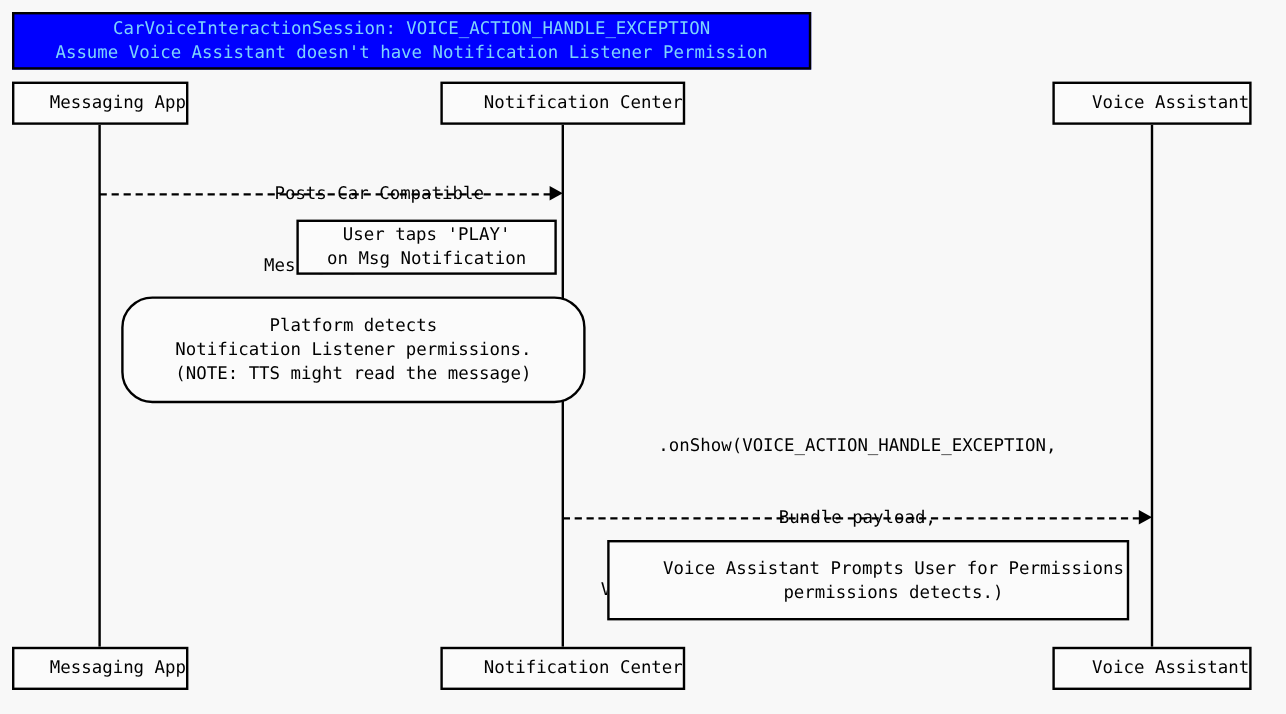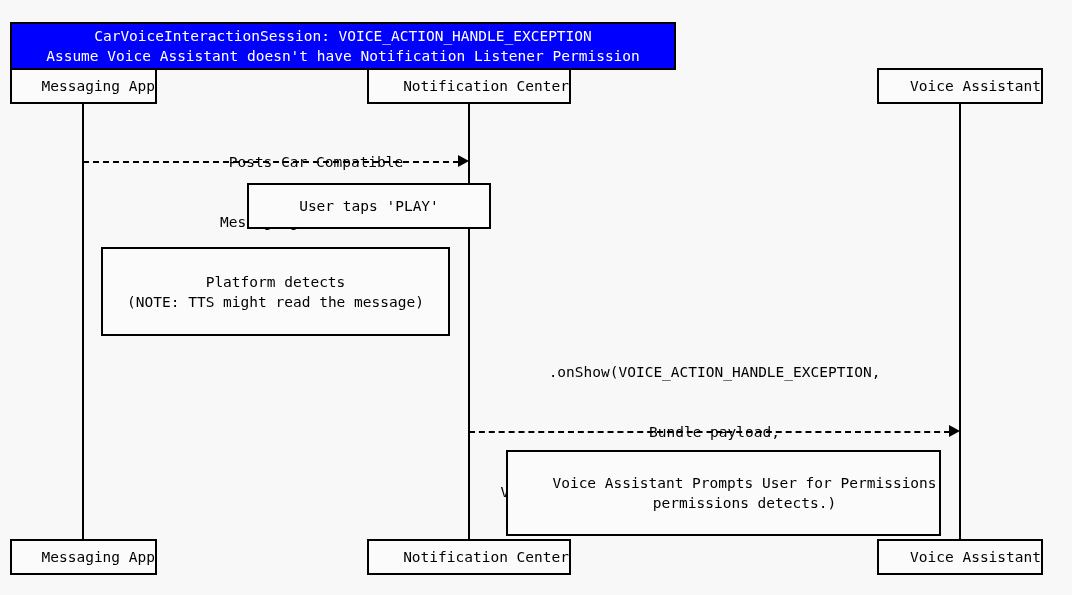--- a/index.html
+++ b/index.html
@@ -15,31 +15,31 @@
   }
   #diagram {
     position: relative;
     width: 1072px;
     height: 595px;
   }
   
   .title-banner {
     position: absolute;
     left: 10px;
-    top: 22px;
+    top: 10px;
     width: 666px;
     height: 48px;
     background: #0000ff;
     border: 2px solid #000000;
     box-sizing: border-box;
     display: flex;
     flex-direction: column;
     align-items: center;
     justify-content: center;
-    color: #ffffff;
+    color: #7dd3fc;
     font-size: 14.5px;
     line-height: 20px;
     letter-spacing: 0px;
     white-space: pre;
   }
   
   .lifeline {
     position: absolute;
     width: 2px;
     background: #000000;
@@ -124,38 +124,40 @@
     <span>Voice Assistant</span>
   </div>
 
   <div class="msg-label" style="left:83px; top:112px; width:466px;">
     <div>Posts Car Compatible</div>
     <div>Messaging Notification</div>
   </div>
   <div class="arrow-line" style="left:83px; top:161px; width:376px;"></div>
   <div class="arrow-head" style="left:458px; top:155px;"></div>
 
-  <div class="note" style="left:247px; top:183px; width:244px; height:46px;">
+  <div class="note" style="left:247px; top:183px; width:217px; height:46px;">
     <span>User taps 'PLAY'</span>
+    <span>on Msg Notification</span>
   </div>
 
-  <div class="note" style="left:101px; top:247px; width:349px; height:89px;">
+  <div class="note" style="left:101px; top:247px; width:387px; height:89px;border-radius:26px;">
     <span>Platform detects</span>
+    <span>Notification Listener permissions.</span>
     <span>(NOTE: TTS might read the message)</span>
   </div>
 
   <div class="msg-label" style="left:469px; top:322px; width:491px;">
     <div>.onShow(VOICE_ACTION_HANDLE_EXCEPTION,</div>
     <div>Bundle payload,</div>
     <div>VoiceInteractionSession.SHOW_SOURCE_NOTIFICATION)</div>
   </div>
   <div class="arrow-line" style="left:469px; top:431px; width:481px;"></div>
   <div class="arrow-head" style="left:949px; top:425px;"></div>
 
-  <div class="note" style="left:506px; top:450px; width:435px; height:86px;padding-left:42px;">
+  <div class="note" style="left:506px; top:450px; width:435px; height:67px;padding-left:42px;">
     <span>Voice Assistant Prompts User for Permissions</span>
     <span>permissions detects.)</span>
   </div>
 
   <div class="participant" style="left:10px; top:539px; width:147px;">
     <span>Messaging App</span>
   </div>
   <div class="participant" style="left:367px; top:539px; width:204px;">
     <span>Notification Center</span>
   </div>

